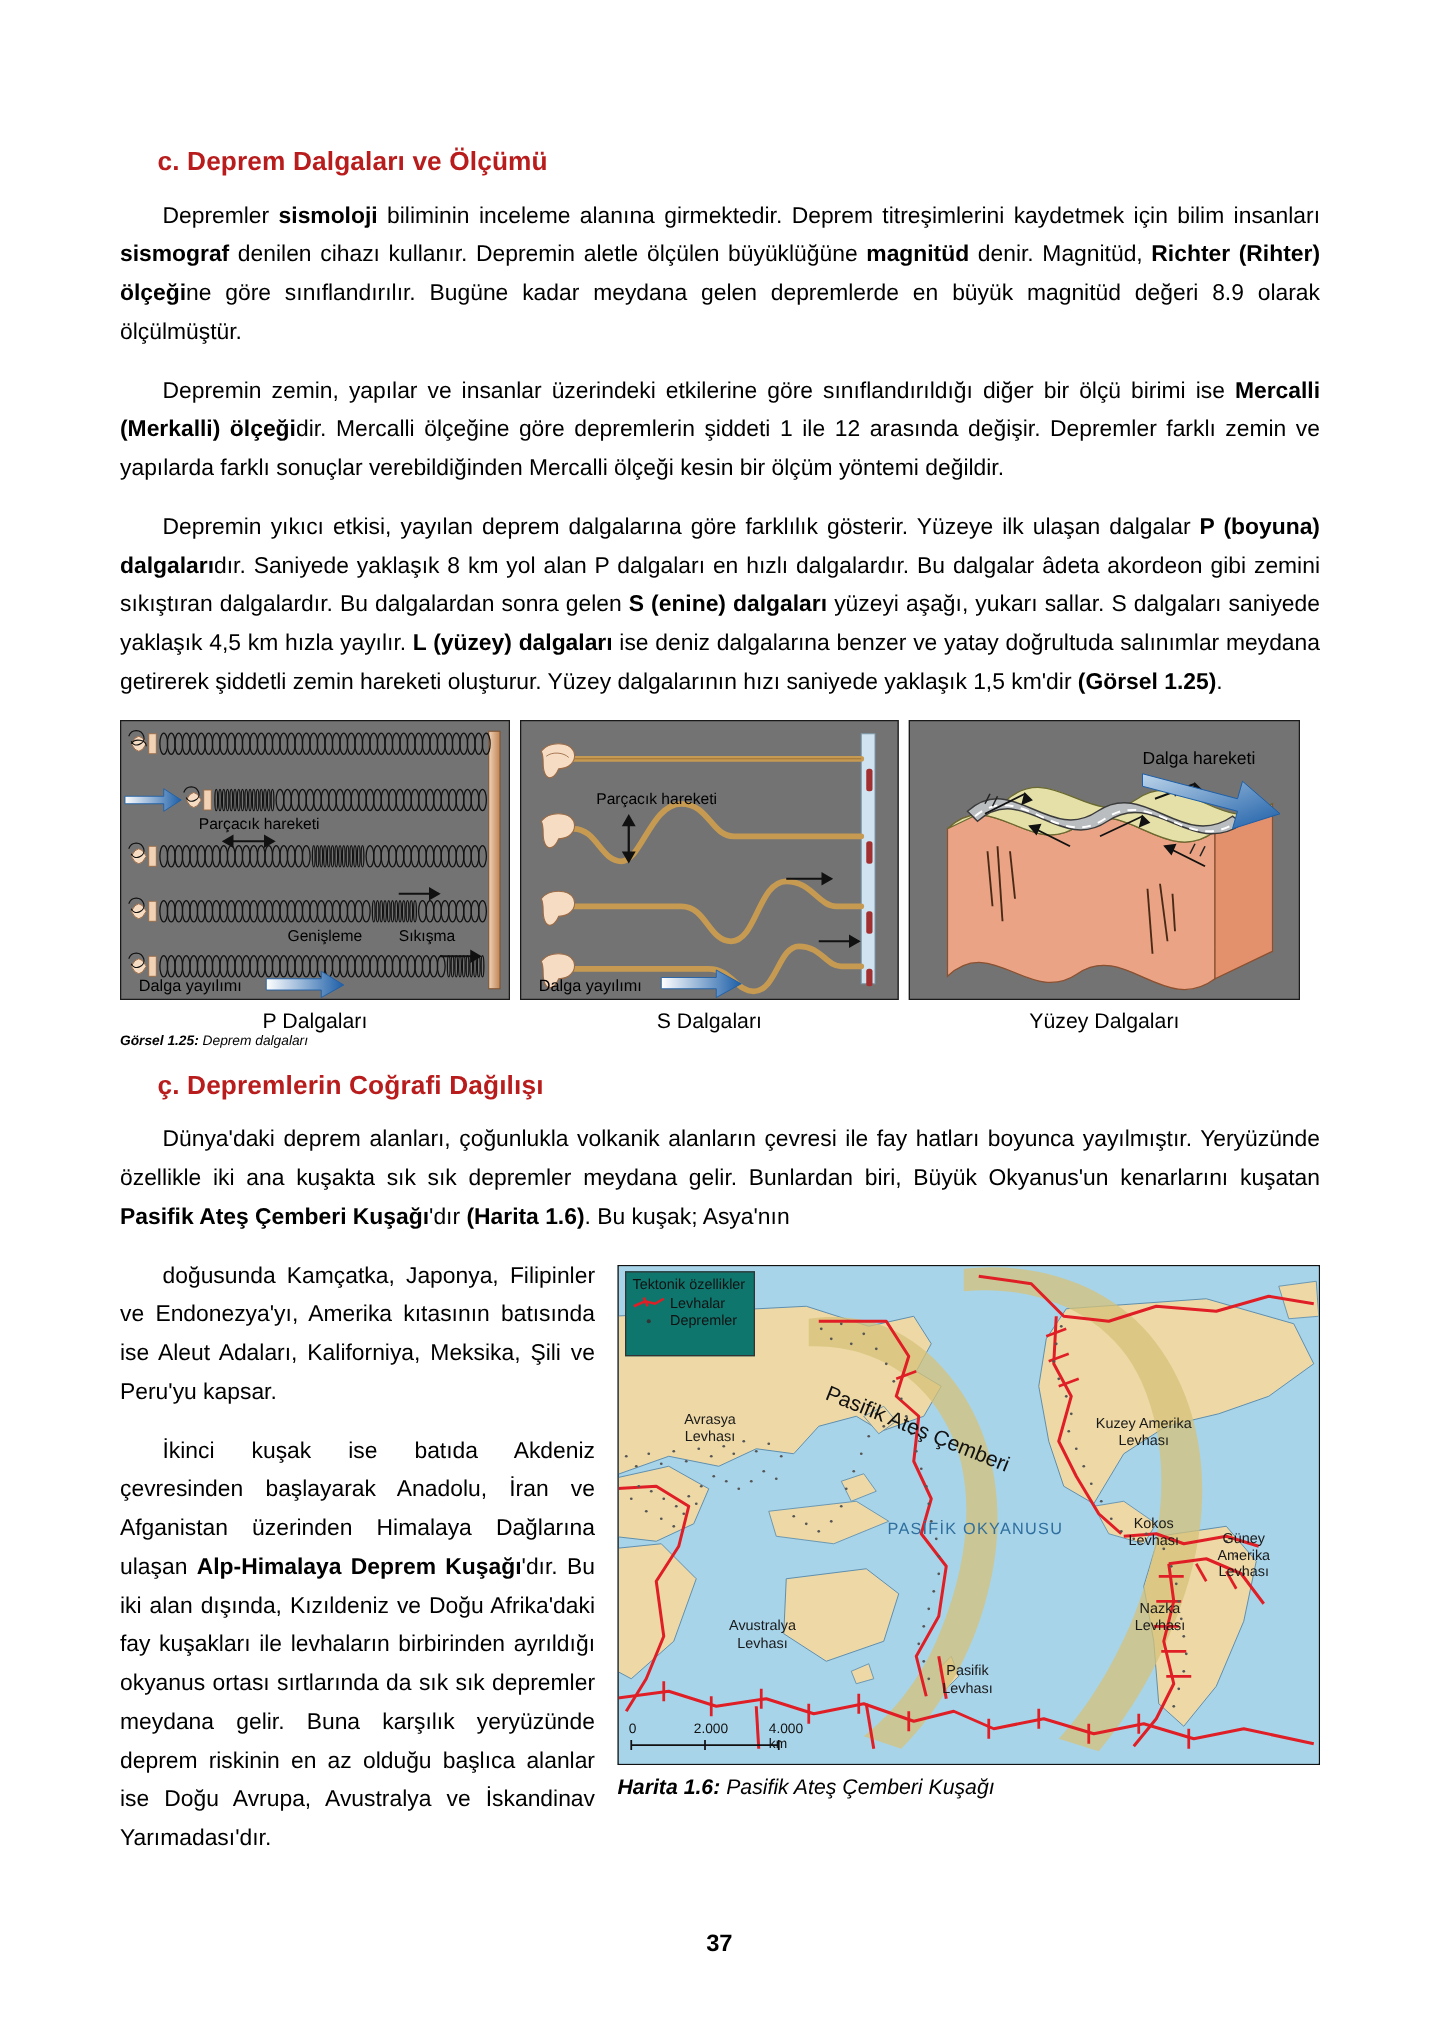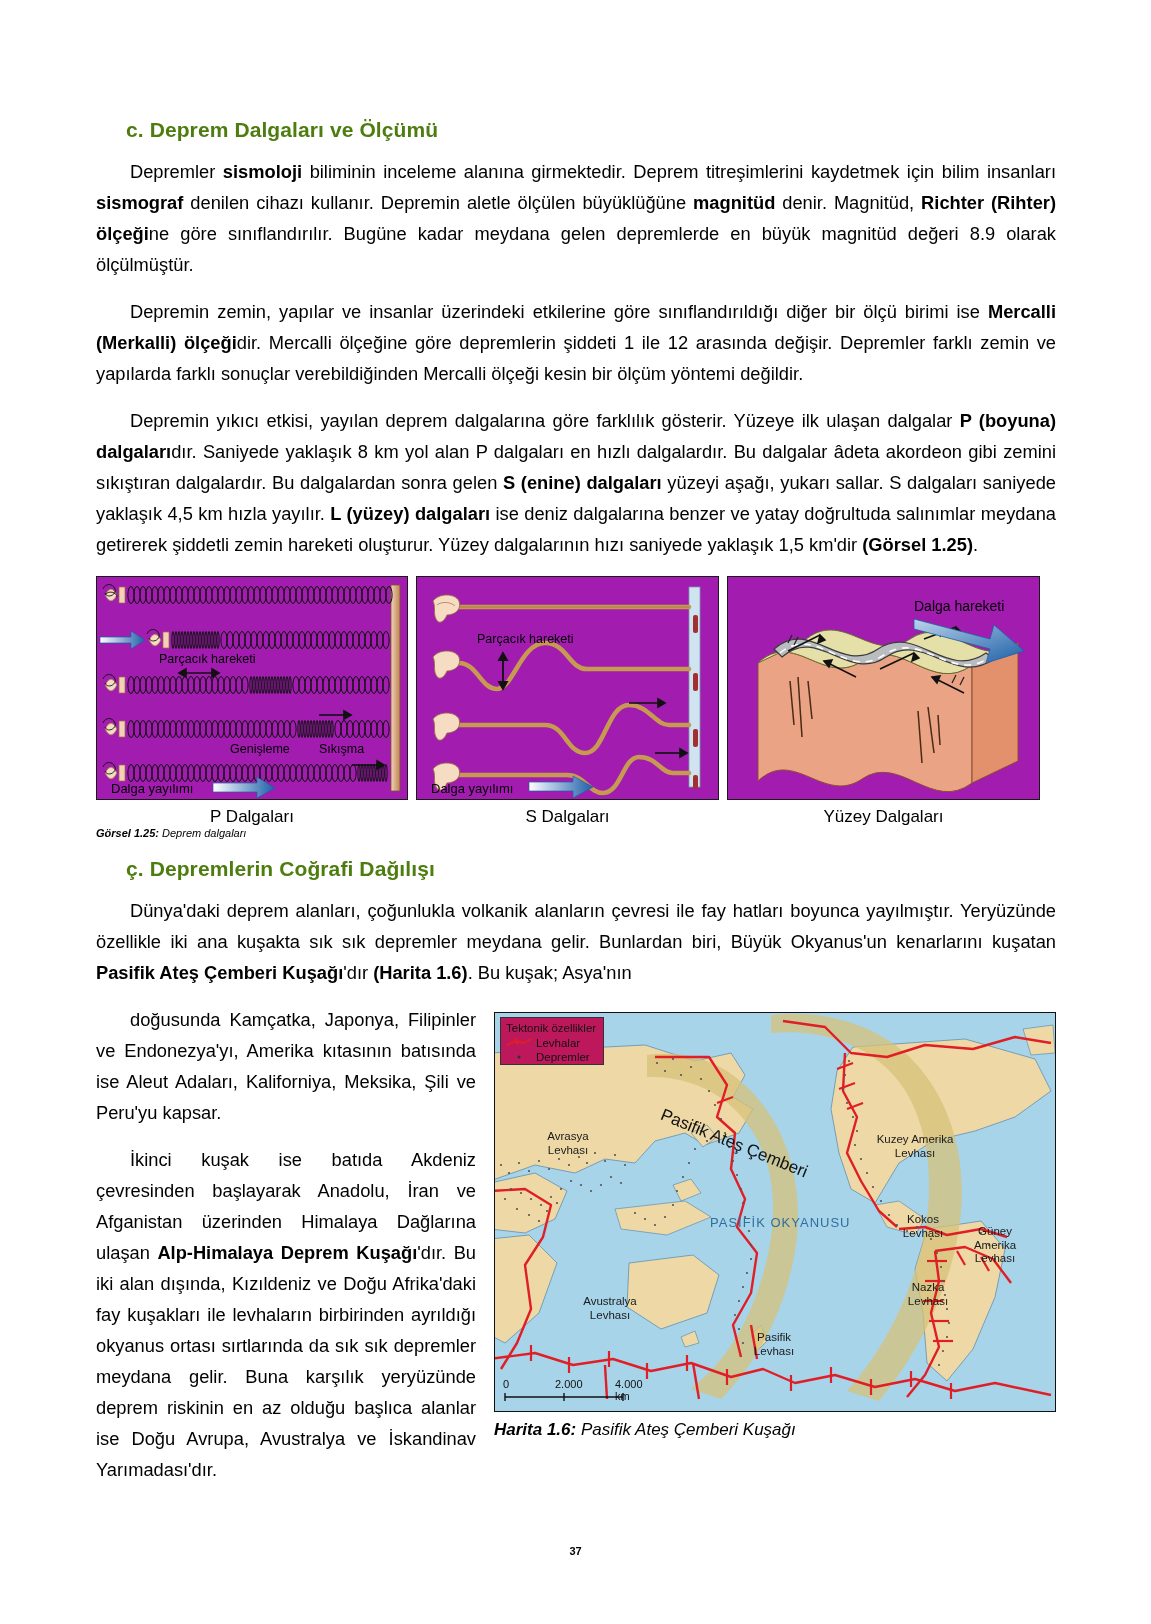--- a/index.html
+++ b/index.html
@@ -22,21 +22,21 @@
     height: 1624px;
     padding: 0;
   }
   .content {
     position: absolute;
     left: 96px;
     top: 118px;
     width: 960px;
   }
   h2.section-head {
-    color: #4d7c0f;
+    color: #b91c1c;
     font-size: 21px;
     font-weight: bold;
     margin: 0 0 14px 30px;
     letter-spacing: 0.1px;
   }
   p.body-par {
     font-size: 18.3px;
     line-height: 31px;
     margin: 0 0 16px 0;
     text-align: justify;
@@ -46,21 +46,21 @@
   b { font-weight: bold; }
 
   
   .figure-row {
     display: flex;
     gap: 8px;
     margin-top: 6px;
   }
   .fig-panel {
     border: 1px solid #1a1a1a;
-    background: #a21caf;
+    background: #737373;
     position: relative;
     box-sizing: border-box;
     text-decoration: underline;
   }
   .fig-p   { width: 312px; height: 224px; }
   .fig-s   { width: 303px; height: 224px; }
   .fig-sur { width: 313px; height: 224px; }
 
   .fig-captions {
     display: flex;
@@ -88,23 +88,23 @@
     width: 562px;
     height: 400px;
     border: 1px solid #111;
     background: #a8d4ea;
     overflow: hidden;
     box-sizing: border-box;
   }
   .map-legend {
     position: absolute;
     left: 5px; top: 4px;
-    background: #be185d;
+    background: #0f766e;
     border: 1px solid #333;
-    padding: 3px 7px 0 5px;
+    padding: 3px 7px 20px 5px;
     font-size: 11.5px;
     line-height: 14px;
     z-index: 20;
     color: #111;
   }
   .map-legend .legend-title { margin-bottom: 1px; }
   .legend-row { display: flex; align-items: flex-start; gap: 4px; }
   .map-label {
     position: absolute;
     font-size: 11.5px;
@@ -153,21 +153,21 @@
     font-size: 17px;
     font-style: italic;
   }
   .harita-caption .lbl { font-weight: bold; font-style: italic; }
 
   .page-number {
     position: absolute;
     left: 0; right: 0;
     top: 1545px;
     text-align: center;
-    font-size: 11px;
+    font-size: 19px;
     font-weight: bold;
   }
 </style>
 </head>
 <body>
 
 <div class="page">
   <div class="content">
 
     <h2 class="section-head">c. Deprem Dalgaları ve Ölçümü</h2>

